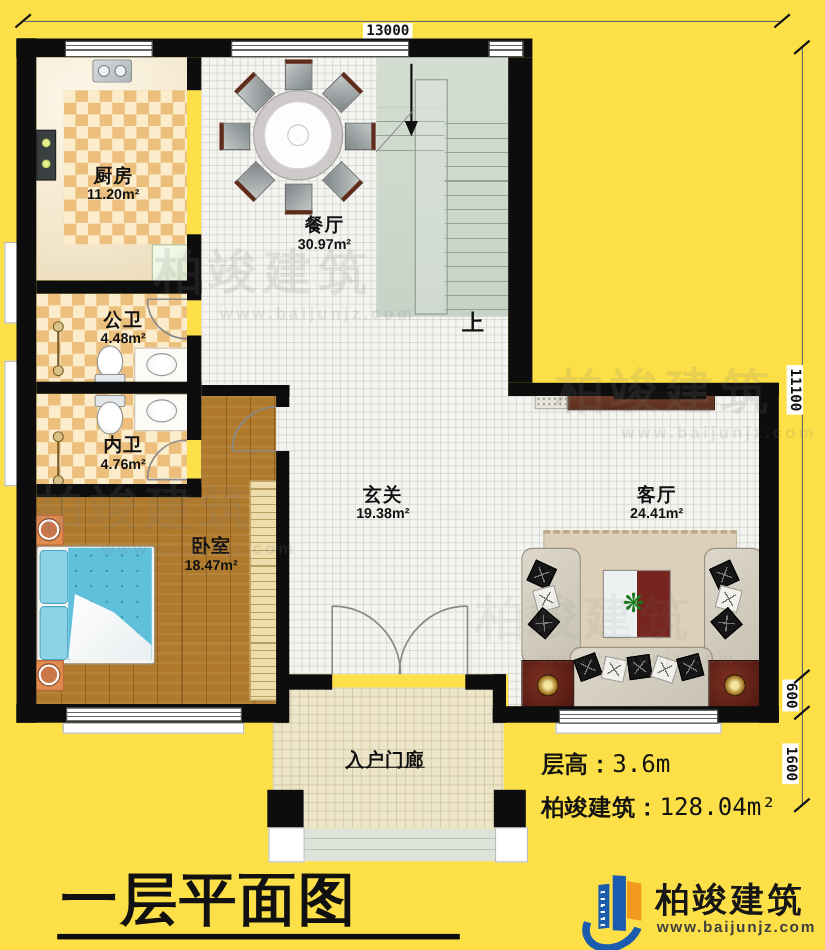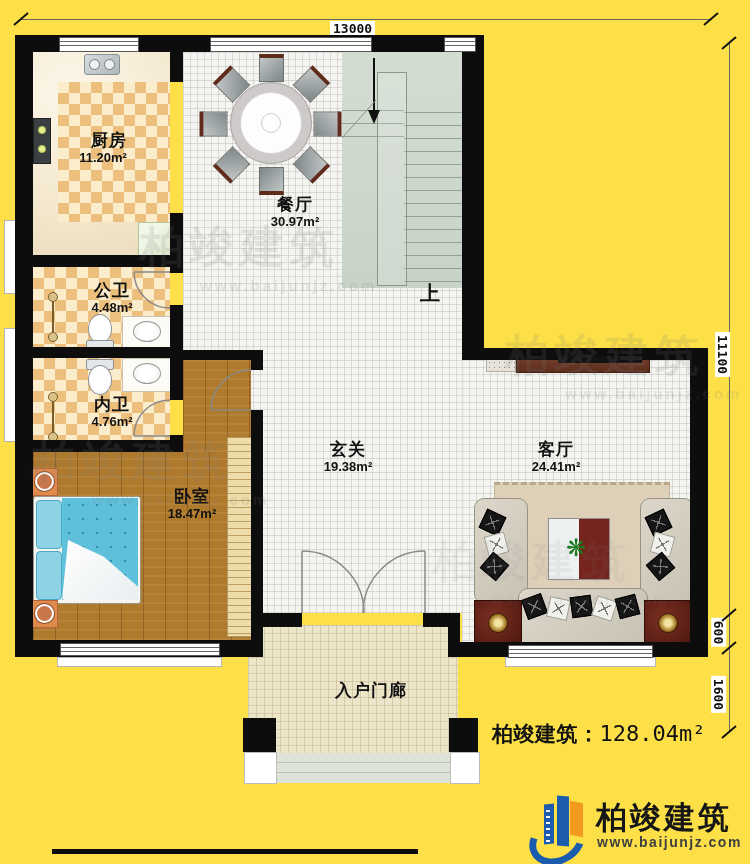--- a/index.html
+++ b/index.html
@@ -284,21 +284,21 @@
     <g stroke="#111" stroke-width="2">
       <line x1="14" y1="25" x2="28" y2="13"></line>
       <line x1="704" y1="25" x2="718" y2="13"></line>
       <line x1="722" y1="49" x2="736" y2="37"></line>
       <line x1="722" y1="621" x2="736" y2="609"></line>
       <line x1="722" y1="654" x2="736" y2="642"></line>
       <line x1="722" y1="738" x2="736" y2="726"></line>
     </g>
   </svg>
 
-  <div class="rlabel" style="left:103px;top:131px;text-align:right;">
+  <div class="rlabel" style="left:103px;top:150px;">
     <div class="n">厨房</div>
     <div class="a">11.20m²</div>
   </div>
   <div class="rlabel" style="left:295px;top:195px;">
     <div class="n">餐厅</div>
     <div class="a">30.97m²</div>
   </div>
   <div class="rlabel" style="left:112px;top:281px;">
     <div class="n">公卫</div>
     <div class="a">4.48m²</div>
@@ -308,49 +308,53 @@
     <div class="a">4.76m²</div>
   </div>
   <div class="rlabel" style="left:192px;top:487px;">
     <div class="n">卧室</div>
     <div class="a">18.47m²</div>
   </div>
   <div class="rlabel" style="left:348px;top:440px;">
     <div class="n">玄关</div>
     <div class="a">19.38m²</div>
   </div>
-  <div class="rlabel" style="left:556px;top:440px;">
+  <div class="rlabel" style="left:597px;top:440px;">
     <div class="n">客厅</div>
     <div class="a">24.41m²</div>
   </div>
-  <div class="rlabel" style="left:371px;top:681px;">
+  <div class="rlabel" style="left:350px;top:681px;text-decoration:underline;">
     <div class="n">入户门廊</div>
   </div>
 
   <div class="wm" style="left:140px;top:218px;">
     <div class="t">柏竣建筑</div>
     <div class="u" style="margin-left:60px;">www.baijunjz.com</div>
   </div>
   <div class="wm" style="left:505px;top:326px;">
     <div class="t">柏竣建筑</div>
     <div class="u" style="margin-left:60px;">www.baijunjz.com</div>
   </div>
   <div class="wm" style="left:32px;top:432px;">
     <div class="t">柏竣建筑</div>
     <div class="u" style="margin-left:60px;">www.baijunjz.com</div>
   </div>
   <div class="wm" style="left:432px;top:532px;opacity:.6;">
     <div class="t">柏竣建筑</div>
     <div class="u" style="margin-left:60px;">www.baijunjz.com</div>
   </div>
 
+  <div class="info" style="left:492px;top:681px;">
+    <span class="lab">层高：</span><span class="val">3.6m</span>
+  </div>
   <div class="info" style="left:492px;top:720px;">
     <span class="lab">柏竣建筑：</span><span class="val">128.04m²</span>
   </div>
 
+  <div class="title-main" style="left:55px;top:783px;">一层平面图</div>
   <div class="title-underline" style="left:52px;top:849px;width:366px;height:5px;"></div>
 
   <div class="logo-icon" style="left:528px;top:792px;">
     <div class="swoosh"></div>
     <div class="b1"></div>
     <div class="b2"></div>
     <div class="b3"></div>
   </div>
   <div class="logo-name" style="left:596px;top:797px;">柏竣建筑</div>
   <div class="logo-url" style="left:597px;top:834px;">www.baijunjz.com</div>

